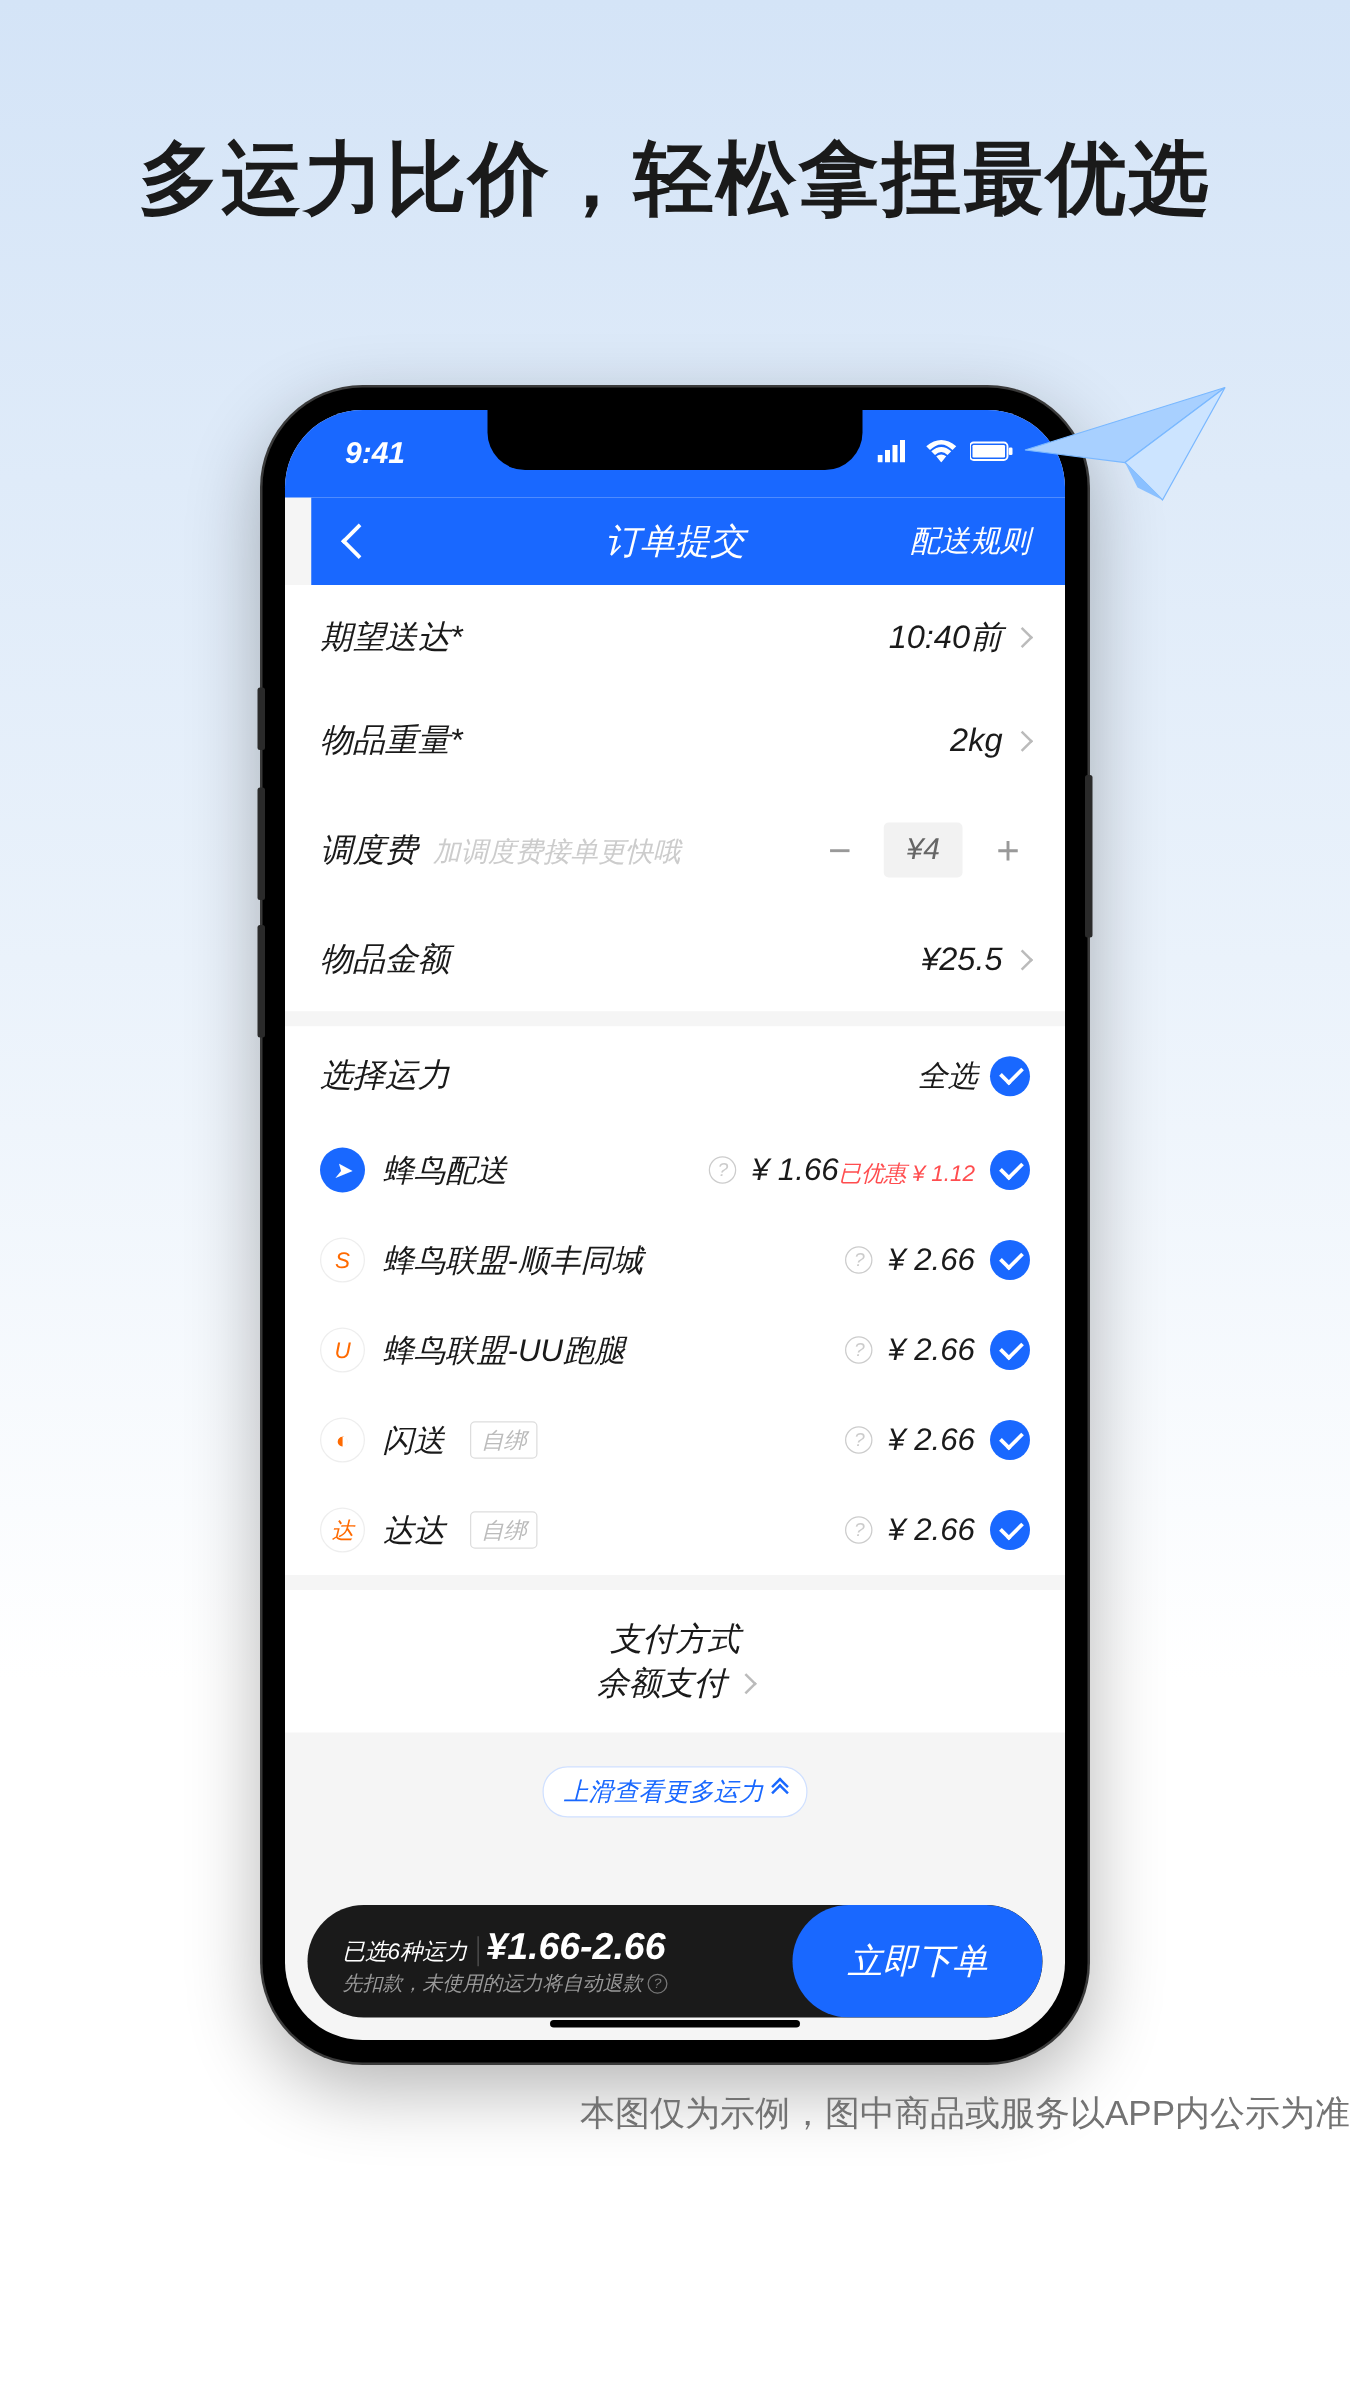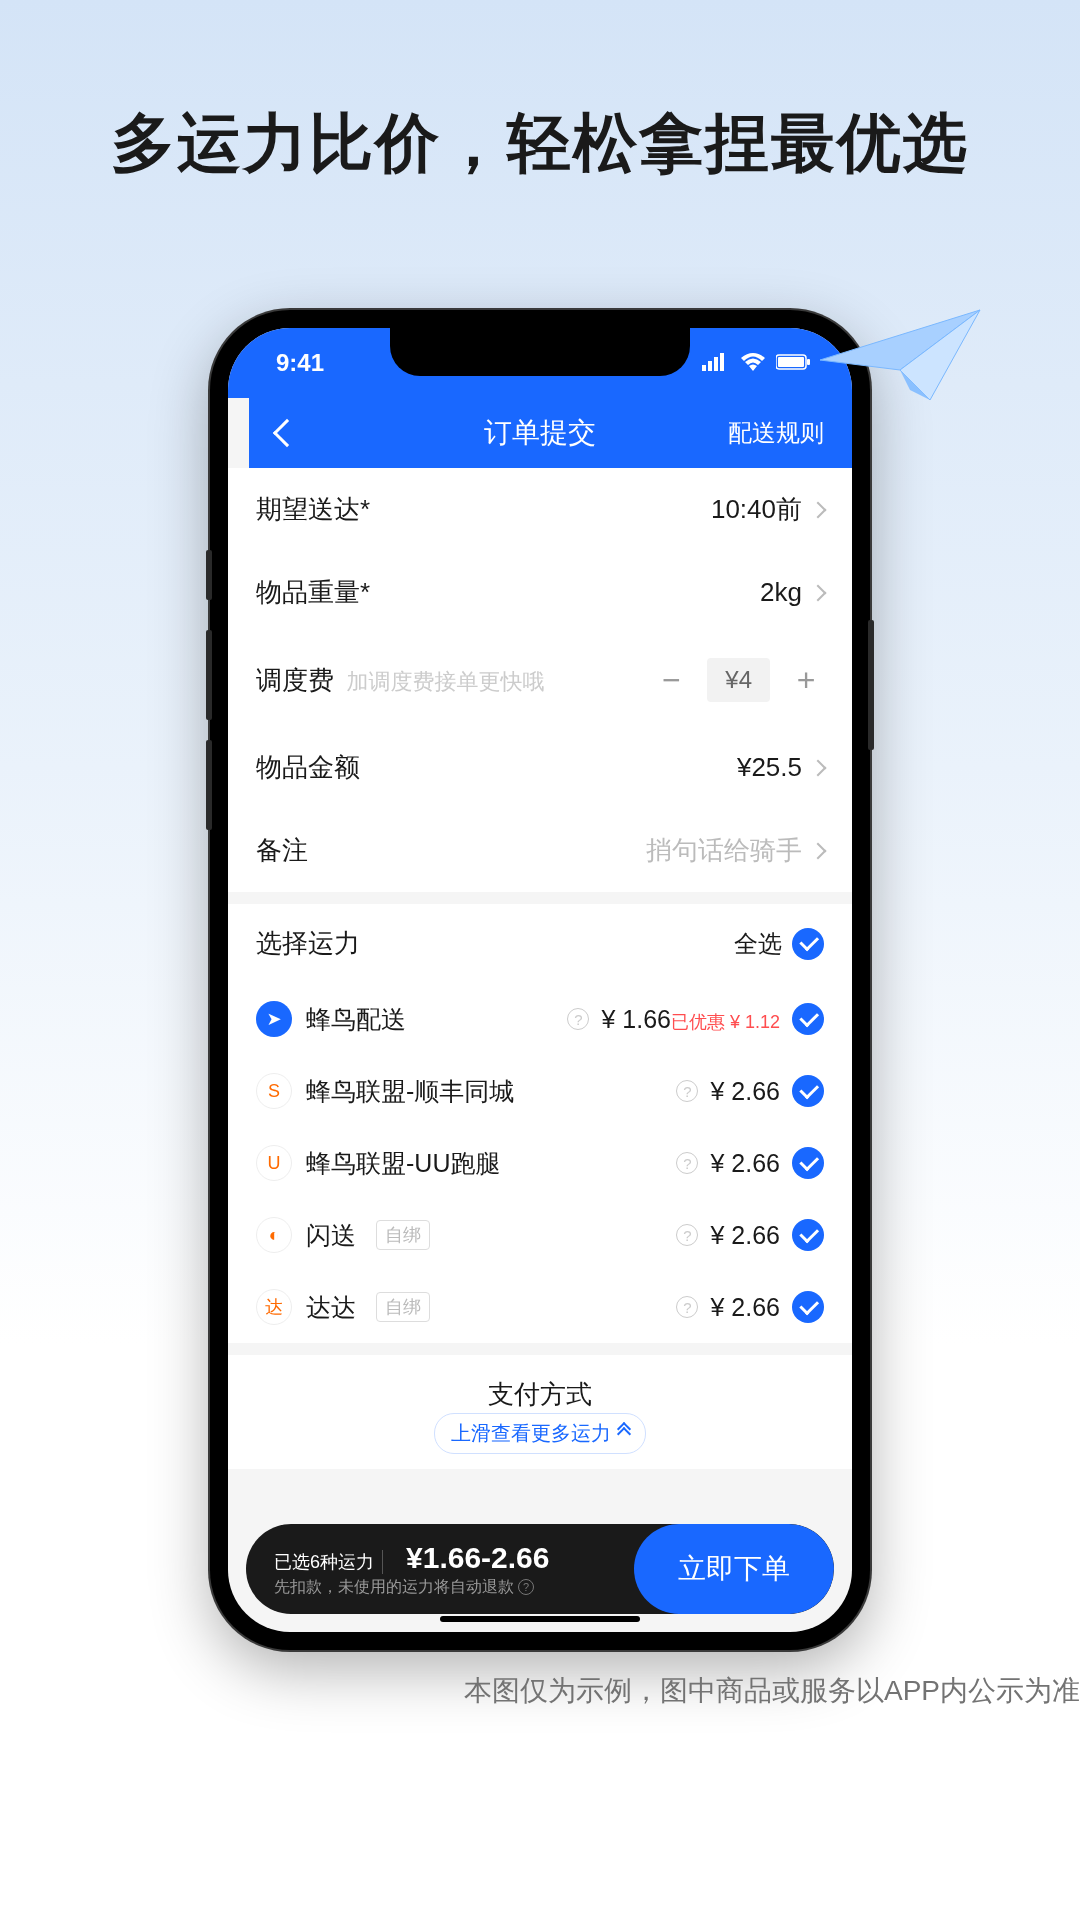--- a/index.html
+++ b/index.html
@@ -23,20 +23,21 @@
       margin-top: 100px;
       letter-spacing: 2px;
     }
     .phone-wrapper {
       position: absolute;
       top: 310px;
       left: 50%;
       transform: translateX(-50%);
       width: 660px;
       height: 1340px;
+      font-style: italic;
     }
     .paper-plane {
       position: absolute;
       top: -10px;
       right: -120px;
       width: 180px;
       height: 120px;
       z-index: 3;
     }
     .phone-frame {
@@ -334,21 +335,21 @@
       overflow: hidden;
     }
     .bottom-left {
       flex: 1;
       padding-left: 28px;
       color: #fff;
     }
     .bottom-line1 {
       display: flex;
       align-items: baseline;
-      gap: 19px;
+      gap: 2px;
     }
     .bottom-count {
       font-size: 18px;
       color: #fff;
       padding-right: 8px;
       border-right: 1px solid #555;
       margin-right: 4px;
     }
     .bottom-price {
       font-size: 30px;
@@ -473,27 +474,20 @@
               <div class="stepper-btn">+</div>
             </div>
           </div>
           <div class="row">
             <span class="row-label">物品金额</span>
             <span class="row-value">
               <span>¥25.5</span>
               <span class="chevron"></span>
             </span>
           </div>
-          <div class="row">
-            <span class="row-label">备注</span>
-            <span class="row-value muted">
-              <span>捎句话给骑手</span>
-              <span class="chevron"></span>
-            </span>
-          </div>
         </div>
 
         <div class="card">
           <div class="carrier-header">
             <span class="carrier-header-left">选择运力</span>
             <div class="select-all">
               <span>全选</span>
               <span class="check-circle"></span>
             </div>
           </div>

